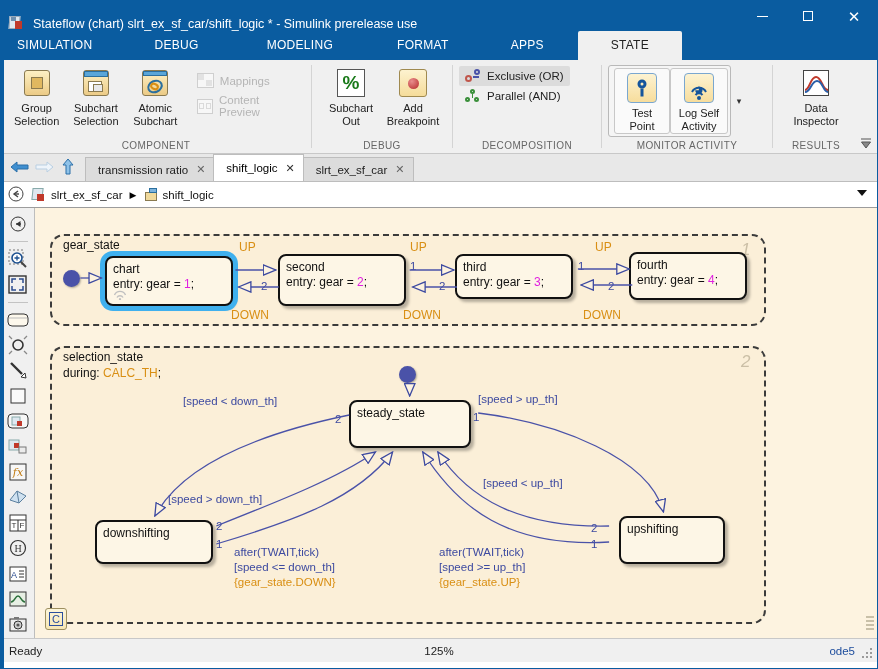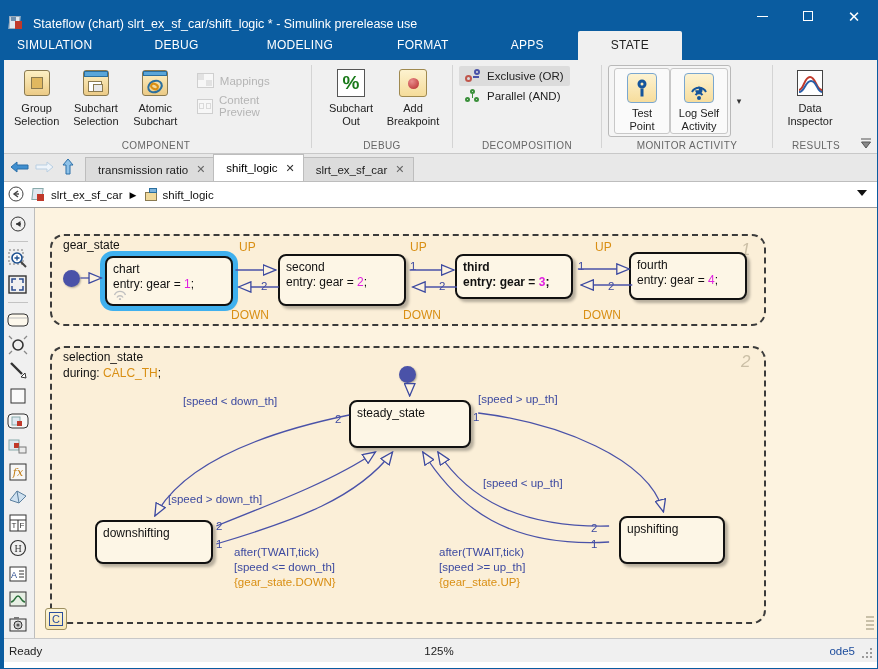--- a/index.html
+++ b/index.html
@@ -359,21 +359,21 @@
           </div>
         </div>
         <div class="caretbtn">▾</div>
       </div>
       <div class="gtitle">MONITOR ACTIVITY</div>
     </div>
 
     <div class="rsep"></div>
 
     <div class="rgroup" style="width:86px">
-      <div class="items" style="justify-content:flex-start">
+      <div class="items" style="justify-content:center">
         <div class="bigbtn">
           <div class="ico32">
             <div class="dinsp">
               <svg width="26" height="26" viewBox="0 0 26 26">
                 <path d="M1 19 C6 19 6 6 12 6 C18 6 18 19 24 19" fill="none" stroke="#c0392b" stroke-width="2"></path>
                 <path d="M1 21 C7 21 7 10 13 10 C19 10 19 21 24 21" fill="none" stroke="#2b5fa8" stroke-width="2"></path>
               </svg>
             </div>
           </div>
           <div class="lbl">
@@ -579,21 +579,21 @@
                 <circle cx="7" cy="9.2" r="1.1" fill="#c0c0c0"></circle>
               </svg>
           </div>
         </div>
 
         <div class="state" style="left:243px; top:46px; width:128px; height:52px;">
           <div>second</div>
           <div><span>entry: gear = </span><span class="num-pink">2</span><span>;</span></div>
         </div>
 
-        <div class="state" style="left:420px; top:46px; width:118px; height:45px;font-weight:bold;">
+        <div class="state" style="left:420px; top:46px; width:118px; height:45px;">
           <div>third</div>
           <div><span>entry: gear = </span><span class="num-pink">3</span><span>;</span></div>
         </div>
 
         <div class="state" style="left:594px; top:44px; width:118px; height:48px;">
           <div>fourth</div>
           <div><span>entry: gear = </span><span class="num-pink">4</span><span>;</span></div>
         </div>
 
         <div class="tlabel ev" style="left:204px; top:32px;">UP</div>

